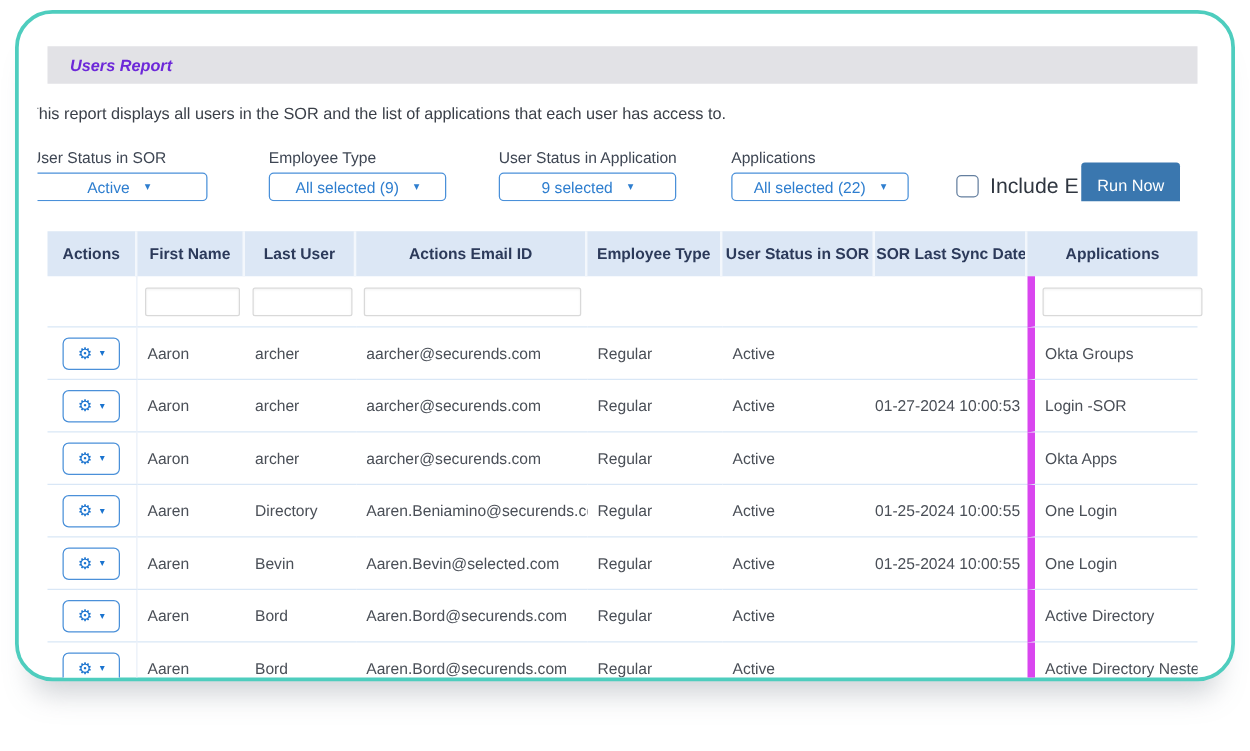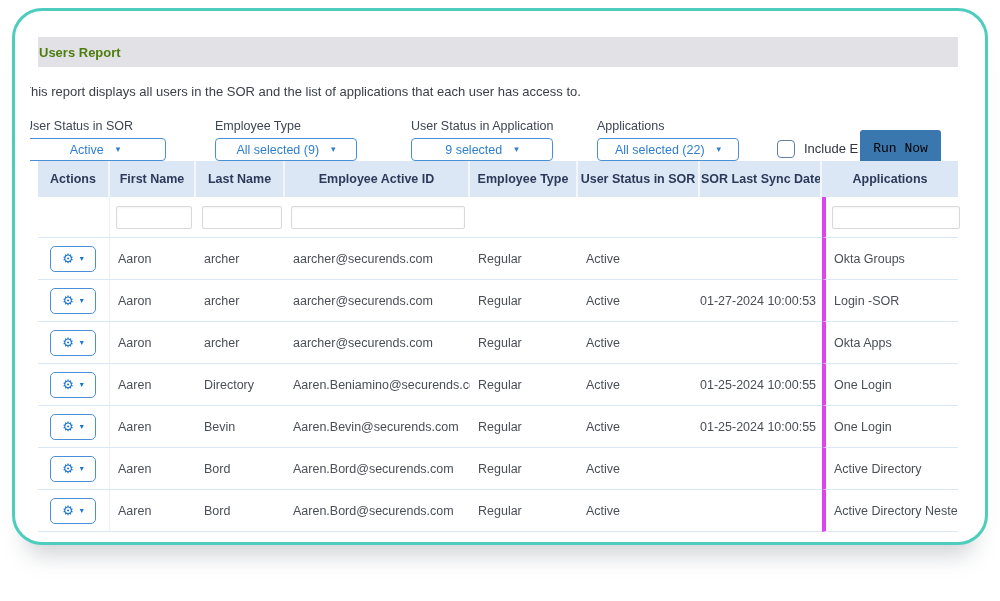--- a/index.html
+++ b/index.html
@@ -10,49 +10,49 @@
   }
   .card{
     position:relative;margin:8px 0 0 12px;width:970px;height:531px;
     background:#ffffff;border:3px solid #4ecdbe;border-radius:30px;
     box-shadow:0 24px 22px -14px rgba(120,130,140,.35);
     overflow:hidden;box-sizing:content-box;
   }
   .card-inner{padding:26px 0 0 15px;}
   
   .title-bar{margin-left:8px;width:920px;height:30px;background:#e2e2e6;display:flex;align-items:center;}
-  .title-bar .t{padding-left:1px;font-size:13px;font-weight:bold;color:#4d7c0f;}
+  .title-bar .t{padding-left:18px;font-size:13px;font-weight:bold;color:#6d28d9;font-style:italic;}
   
   .desc{margin-top:15px;overflow:hidden;width:928px;white-space:nowrap;}
   .desc span{display:inline-block;margin-left:-7px;font-size:13px;color:#3b4049;}
   
   .filters{margin-top:19px;display:flex;align-items:flex-end;overflow:hidden;width:928px;}
   .fgroup{flex:none;width:142px;}
   .fgroup .flabel{display:block;font-size:12.5px;color:#3e4653;margin-bottom:5px;white-space:nowrap;}
   .fdd{box-sizing:border-box;height:23px;border:1px solid #4a90d9;border-radius:4px;background:#fff;
        display:flex;align-items:center;justify-content:center;gap:12px;
        font-size:12.5px;color:#2e7ecf;cursor:pointer;}
   .fdd .caret{font-size:9px;line-height:1;}
-  .g1{margin-left:-6px;} .g2{margin-left:49px;} .g3{margin-left:54px;} .g4{margin-left:44px;}
+  .g1{margin-left:-6px;} .g2{margin-left:49px;} .g3{margin-left:42px;} .g4{margin-left:44px;}
   .factions{flex:none;display:flex;align-items:center;margin-left:38px;height:25px;}
   .checkbox{flex:none;width:16px;height:16px;border:1.5px solid #647f9f;border-radius:4px;background:#fff;cursor:pointer;}
-  .inc-label{margin-left:9px;font-size:13px;color:#2f3640;white-space:nowrap;}
-  .run-btn{margin-left:2px;height:37px;padding:0 13px;background:#3a77af;color:#000000;font-size:13px;
-           border:none;border-radius:3px;cursor:pointer;white-space:nowrap;font-family:Liberation Mono, monospace;}
-  
-  .table-wrap{margin-left:8px;margin-top:0;}
+  .inc-label{margin-left:9px;font-size:17px;color:#2f3640;white-space:nowrap;}
+  .run-btn{margin-left:2px;height:37px;padding:0 13px;background:#3a77af;color:#ffffff;font-size:13px;
+           border:none;border-radius:3px;cursor:pointer;white-space:nowrap;font-family:Liberation Sans, sans-serif;}
+  
+  .table-wrap{margin-left:8px;margin-top:24px;}
   table{border-collapse:separate;border-spacing:0;table-layout:fixed;width:920px;font-size:12.5px;color:#4a4f57;}
   thead th{background:#dce7f5;color:#2c3a5a;font-weight:bold;font-size:12.5px;height:34px;
            text-align:center;border-right:2px solid #f3f7fc;overflow:hidden;white-space:nowrap;}
   thead th:last-child{border-right:none;}
   tr.filter-row td{height:38px;border-bottom:1px solid #d9e7f6;vertical-align:middle;}
   tbody td{height:39px;border-bottom:1px solid #d9e7f6;padding-left:8px;vertical-align:middle;
            overflow:hidden;white-space:nowrap;}
   td.c-actions{padding-left:0;text-align:center;border-right:1px solid #e9eff8;}
-  td.c-apps{border-left:4px solid #d946ef;}
+  td.c-apps{border-left:6px solid #d946ef;}
   td.c-date{text-align:right;padding-left:0;padding-right:7px;}
   .finput{box-sizing:border-box;height:23px;border:1px solid #d9d9d9;border-radius:2px;
           box-shadow:inset 0 1px 2px rgba(0,0,0,.05);margin-left:5px;font-family:inherit;font-size:12px;padding:0 4px;}
   .w-first{width:76px;} .w-last{width:80px;} .w-email{width:174px;} .w-apps{width:128px;}
   .gear-btn{display:inline-flex;align-items:center;justify-content:center;gap:6px;
             width:46px;height:26px;background:#fff;border:1px solid #4a90d9;border-radius:5px;cursor:pointer;}
   .gear{color:#1a73cf;font-size:13px;line-height:1;}
   .gcaret{color:#1a73cf;font-size:8px;line-height:1;}
 </style>
 </head>
@@ -120,22 +120,22 @@
             <col style="width:185px">
           <col style="width:108px">
             <col style="width:122px">
             <col style="width:122px">
             <col style="width:136px">
         </colgroup>
         <thead>
           <tr>
             <th>Actions</th>
             <th>First Name</th>
-            <th>Last Name</th>
-            <th>Employee Active ID</th>
+            <th>Last User</th>
+            <th>Actions Email ID</th>
             <th>Employee Type</th>
             <th>User Status in SOR</th>
             <th>SOR Last Sync Date</th>
             <th>Applications</th>
           </tr>
           <tr class="filter-row">
             <td class="c-actions"></td>
             <td><input class="finput w-first" style=""></td>
             <td><input class="finput w-last" style=""></td>
             <td><input class="finput w-email" style=""></td>
@@ -208,21 +208,21 @@
           </tr>
           <tr>
             <td class="c-actions">
               <button class="gear-btn">
                   <span class="gear">⚙</span>
                   <span class="gcaret">▾</span>
                 </button>
             </td>
             <td>Aaren</td>
             <td>Bevin</td>
-            <td>Aaren.Bevin@securends.com</td>
+            <td>Aaren.Bevin@selected.com</td>
             <td>Regular</td>
             <td>Active</td>
             <td class="c-date">01-25-2024 10:00:55</td>
             <td class="c-apps">One Login</td>
           </tr>
           <tr>
             <td class="c-actions">
               <button class="gear-btn">
                   <span class="gear">⚙</span>
                   <span class="gcaret">▾</span>

